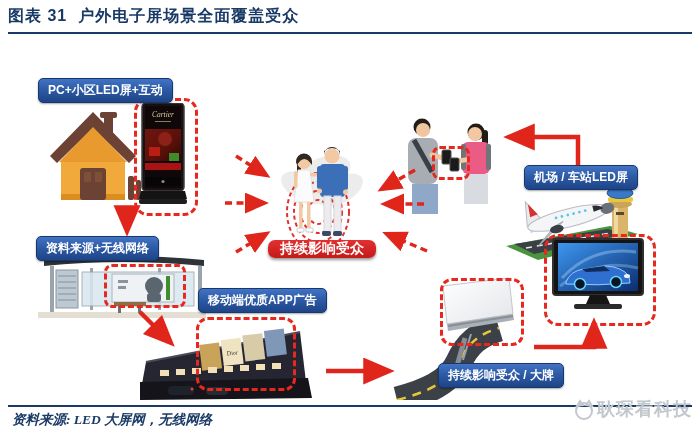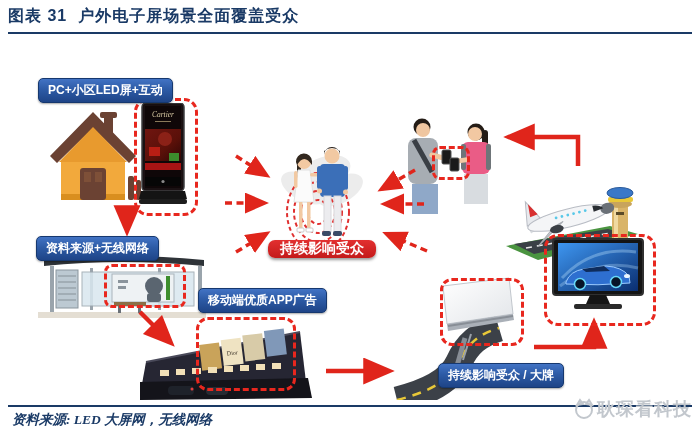--- a/index.html
+++ b/index.html
@@ -17,21 +17,21 @@
           font-weight:bold;white-space:nowrap;padding:0 12px;border-radius:7px;
           background:linear-gradient(180deg,#E23030,#C41A1A);
           box-shadow:0 2px 3px rgba(0,0,0,.4);}
   .dashed-box{position:absolute;z-index:6;border:3px dashed #E8271E;background:transparent;}
   .art{position:absolute;z-index:4;}
   .arrows{position:absolute;left:0;top:0;z-index:5;pointer-events:none;}
   .sa{stroke:#E0251B;stroke-width:4.5;fill:none;}
   .da{stroke:#E0251B;stroke-width:3.5;fill:none;stroke-dasharray:7 4.5;}
   .source{position:absolute;left:12px;top:411px;z-index:3;font-family:"Liberation Serif",serif;
           font-style:italic;font-weight:bold;font-size:13.5px;color:#1A3A66;}
-  .watermark{position:absolute;right:8px;top:397px;z-index:3;display:flex;align-items:center;
+  .watermark{position:absolute;right:8px;top:397px;z-index:3;display:flex;align-items:flex-end;
              gap:0;color:#C2C7CD;font-size:18px;font-weight:bold;letter-spacing:1px;}
 </style>
 </head>
 <body>
 
 <div class="canvas">
 
   <div class="title">图表 31  户外电子屏场景全面覆盖受众</div>
   <div class="hrule top"></div>
 
@@ -276,20 +276,21 @@
     <path class="sa" marker-end="url(#ah)" d="M534,347 L594,347 L594,324"></path>
     <path class="da" marker-end="url(#ah)" d="M236,156 L266,175"></path>
     <path class="da" marker-end="url(#ah)" d="M225,203 L264,203"></path>
     <path class="da" marker-end="url(#ah)" d="M236,252 L266,234"></path>
     <path class="da" marker-end="url(#ah)" d="M415,170 L382,189"></path>
     <path class="da" marker-end="url(#ah)" d="M424,204 L385,204"></path>
     <path class="da" marker-end="url(#ah)" d="M427,251 L387,234"></path>
   </svg>
 
   <div class="blabel" style="left:38px;top:78px">PC+小区LED屏+互动</div>
+  <div class="blabel" style="left:524px;top:165px">机场 / 车站LED屏</div>
   <div class="blabel" style="left:36px;top:236px">资料来源+无线网络</div>
   <div class="blabel" style="left:198px;top:288px">移动端优质APP广告</div>
   <div class="blabel" style="left:438px;top:363px">持续影响受众 / 大牌</div>
   <div class="rlabel">持续影响受众</div>
 
   <div class="hrule bottom"></div>
   <div class="source">资料来源: LED 大屏网，无线网络</div>
   <div class="watermark">
     <svg width="24" height="22" viewBox="0 0 24 22">
       <circle cx="11" cy="12" r="8" fill="none" stroke="#C2C7CD" stroke-width="2"></circle>

